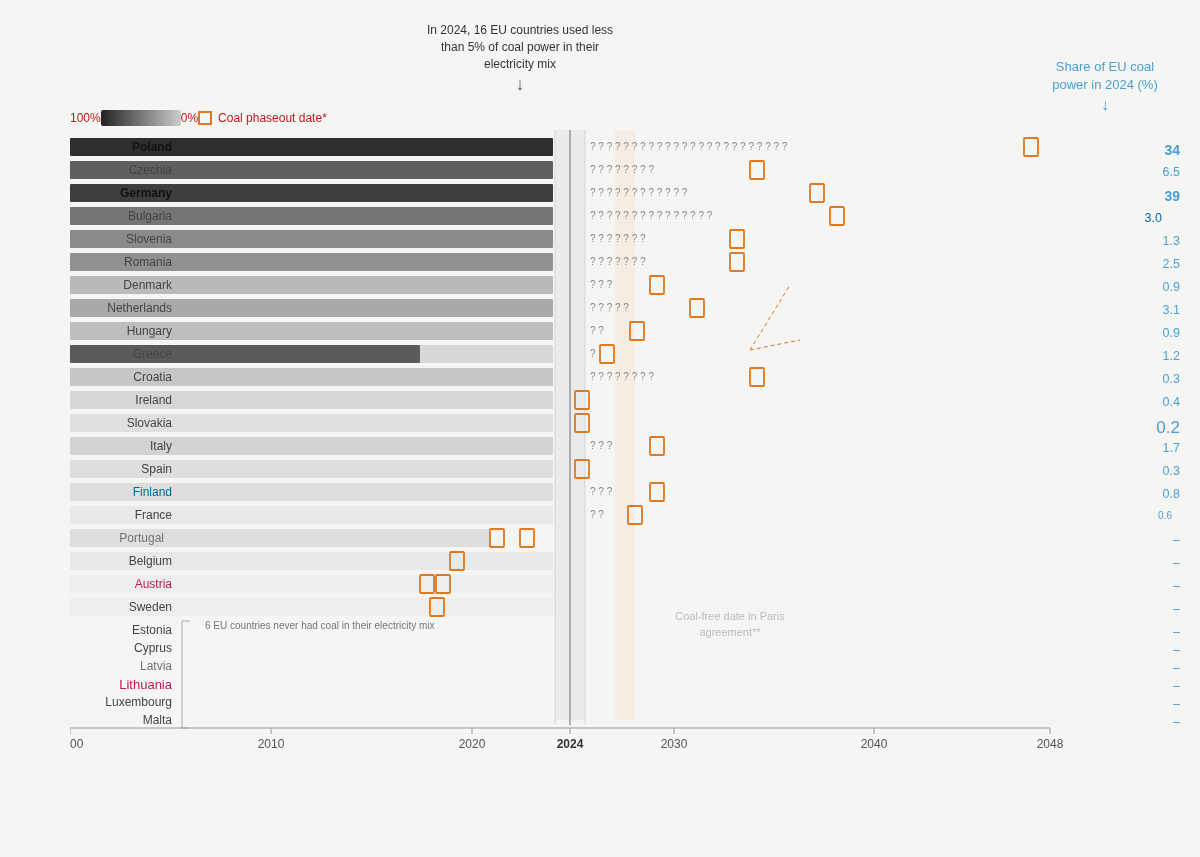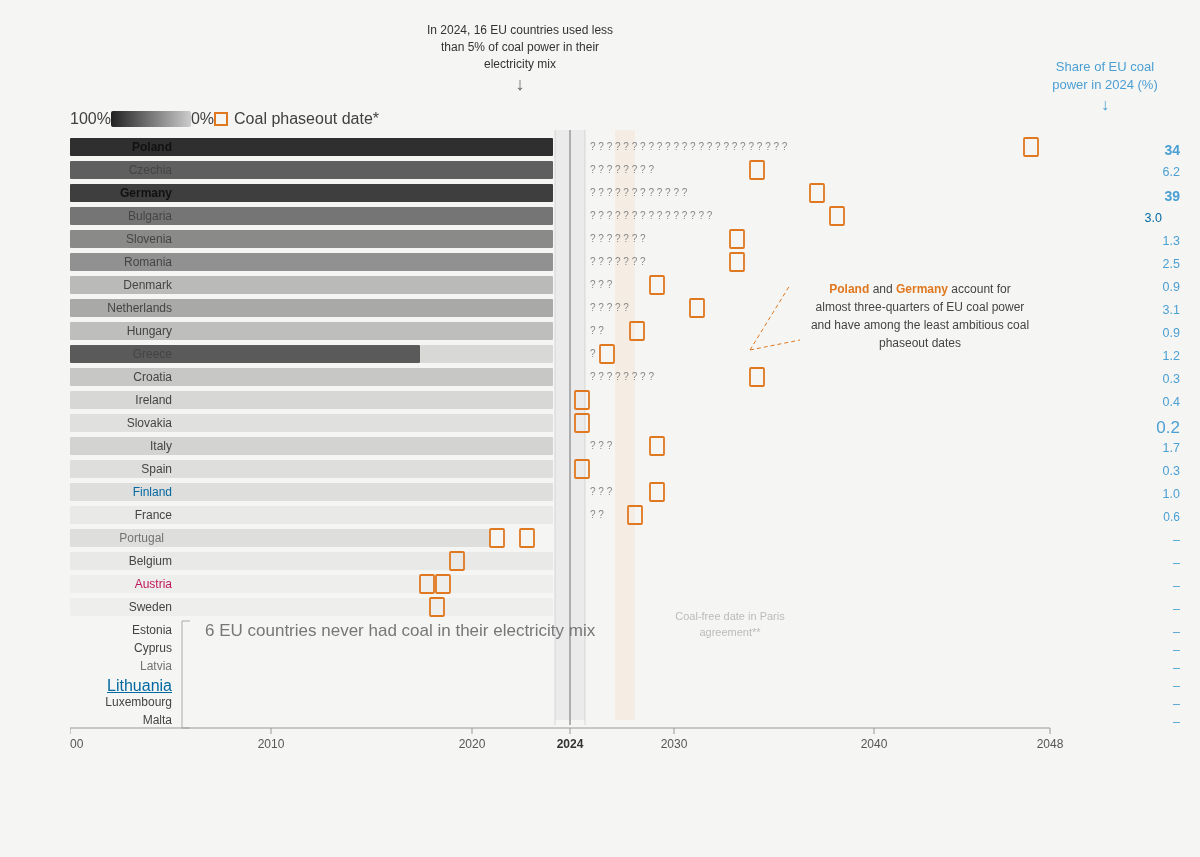--- a/index.html
+++ b/index.html
@@ -30,22 +30,22 @@
     .annotation-top .arrow {
       font-size: 18px;
       color: #666;
     }
     .legend-area {
       position: absolute;
       top: 110px;
       left: 70px;
       display: flex;
       align-items: center;
-      font-size: 16px;
-      color: #404040;
+      font-size: 12px;
+      color: #b91c1c;
     }
     .legend-gradient {
       width: 80px;
       height: 16px;
       background: linear-gradient(to right, #222, #ccc);
       border-radius: 2px;
     }
     .legend-phaseout {
       display: flex;
       align-items: center;
@@ -267,66 +267,60 @@
       <span style="position:absolute; top:332px; right:8px; font-size:12px; color:#444;">Spain</span>
       <span style="position:absolute; top:355px; right:8px; font-size:12px; color:#0369a1;">Finland</span>
       <span style="position:absolute; top:378px; right:8px; font-size:12px; color:#444;">France</span>
       <span style="position:absolute; top:401px; right:16px; font-size:12px; color:#737373;">Portugal</span>
       <span style="position:absolute; top:424px; right:8px; font-size:12px; color:#444;">Belgium</span>
       <span style="position:absolute; top:447px; right:8px; font-size:12px; color:#be185d;">Austria</span>
       <span style="position:absolute; top:470px; right:8px; font-size:12px; color:#444;">Sweden</span>
       <span style="position:absolute; top:493px; right:8px; font-size:12px; color:#444;">Estonia</span>
       <span style="position:absolute; top:511px; right:8px; font-size:12px; color:#444;">Cyprus</span>
       <span style="position:absolute; top:529px; right:8px; font-size:12px; color:#737373;">Latvia</span>
-      <span style="position:absolute; top:547px; right:8px; font-size:16px; color:#0369a1;text-decoration:underline;">Lithuania</span>
+      <span style="position:absolute; top:547px; right:8px; font-size:13px; color:#be185d;">Lithuania</span>
       <span style="position:absolute; top:565px; right:8px; font-size:12px; color:#444;">Luxembourg</span>
       <span style="position:absolute; top:583px; right:8px; font-size:12px; color:#444;">Malta</span>
     </div>
   </div>
 
   <div style="position:absolute; top:130px; right:20px; width:60px;">
     <div style="position:relative; height:660px;">
       <span style="position:absolute; top:12px; right:0; font-size:14px; color:#4a9fd4; font-weight:bold;">34</span>
-      <span style="position:absolute; top:35px; right:0; font-size:12.5px; color:#4a9fd4;">6.2</span>
+      <span style="position:absolute; top:35px; right:0; font-size:12.5px; color:#4a9fd4;">6.5</span>
       <span style="position:absolute; top:58px; right:0; font-size:14px; color:#4a9fd4; font-weight:bold;">39</span>
       <span style="position:absolute; top:81px; right:18px; font-size:12.5px; color:#0369a1;">3.0</span>
       <span style="position:absolute; top:104px; right:0; font-size:12.5px; color:#4a9fd4;">1.3</span>
       <span style="position:absolute; top:127px; right:0; font-size:12.5px; color:#4a9fd4;">2.5</span>
       <span style="position:absolute; top:150px; right:0; font-size:12.5px; color:#4a9fd4;">0.9</span>
       <span style="position:absolute; top:173px; right:0; font-size:12.5px; color:#4a9fd4;">3.1</span>
       <span style="position:absolute; top:196px; right:0; font-size:12.5px; color:#4a9fd4;">0.9</span>
       <span style="position:absolute; top:219px; right:0; font-size:12.5px; color:#4a9fd4;">1.2</span>
       <span style="position:absolute; top:242px; right:0; font-size:12.5px; color:#4a9fd4;">0.3</span>
       <span style="position:absolute; top:265px; right:0; font-size:12.5px; color:#4a9fd4;">0.4</span>
       <span style="position:absolute; top:288px; right:0; font-size:17px; color:#4a9fd4;">0.2</span>
       <span style="position:absolute; top:311px; right:0; font-size:12.5px; color:#4a9fd4;">1.7</span>
       <span style="position:absolute; top:334px; right:0; font-size:12.5px; color:#4a9fd4;">0.3</span>
-      <span style="position:absolute; top:357px; right:0; font-size:12.5px; color:#4a9fd4;">1.0</span>
-      <span style="position:absolute; top:380px; right:0; font-size:12px; color:#4a9fd4;">0.6</span>
+      <span style="position:absolute; top:357px; right:0; font-size:12.5px; color:#4a9fd4;">0.8</span>
+      <span style="position:absolute; top:380px; right:8px; font-size:10px; color:#4a9fd4;">0.6</span>
       <span style="position:absolute; top:403px; right:0; font-size:12.5px; color:#4a9fd4;">–</span>
       <span style="position:absolute; top:426px; right:0; font-size:12.5px; color:#4a9fd4;">–</span>
       <span style="position:absolute; top:449px; right:0; font-size:12.5px; color:#4a9fd4;">–</span>
       <span style="position:absolute; top:472px; right:0; font-size:12.5px; color:#4a9fd4;">–</span>
       <span style="position:absolute; top:495px; right:0; font-size:12.5px; color:#4a9fd4;">–</span>
       <span style="position:absolute; top:513px; right:0; font-size:12.5px; color:#4a9fd4;">–</span>
       <span style="position:absolute; top:531px; right:0; font-size:12.5px; color:#4a9fd4;">–</span>
       <span style="position:absolute; top:549px; right:0; font-size:12.5px; color:#4a9fd4;">–</span>
       <span style="position:absolute; top:567px; right:0; font-size:12.5px; color:#4a9fd4;">–</span>
       <span style="position:absolute; top:585px; right:0; font-size:12.5px; color:#4a9fd4;">–</span>
     </div>
   </div>
 
-  <div class="annotation-box">
-    <span class="highlight-poland">Poland</span>
-    <span> and </span>
-    <span class="highlight-germany">Germany</span>
-    <span> account for almost three-quarters of EU coal power and have among the least ambitious coal phaseout dates</span>
-  </div>
-
-  <div class="six-countries-note" style="position:absolute; top:618px; left:205px; font-size:17px; color:#777; line-height:1.5;">
+
+  <div class="six-countries-note" style="position:absolute; top:618px; left:205px; font-size:10px; color:#777; line-height:1.5;">
     <span>6 EU countries
 never had coal
 in their electricity
 mix</span>
   </div>
 
   <div style="position:absolute; bottom:82px; left:665px; font-size:11px; color:#bbb; text-align:center; line-height:1.4; width:130px;">
     <span>Coal-free date
 in Paris agreement**</span>
   </div>

